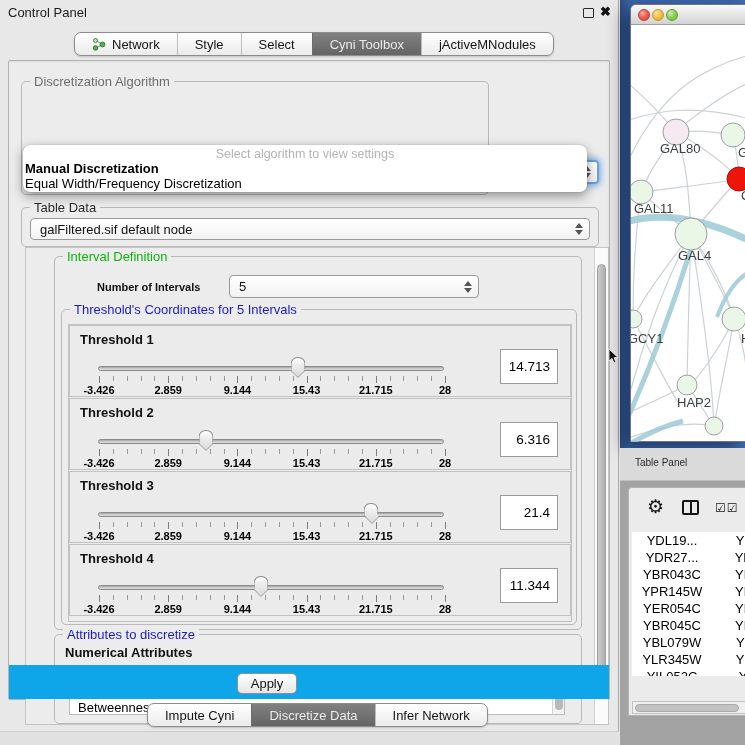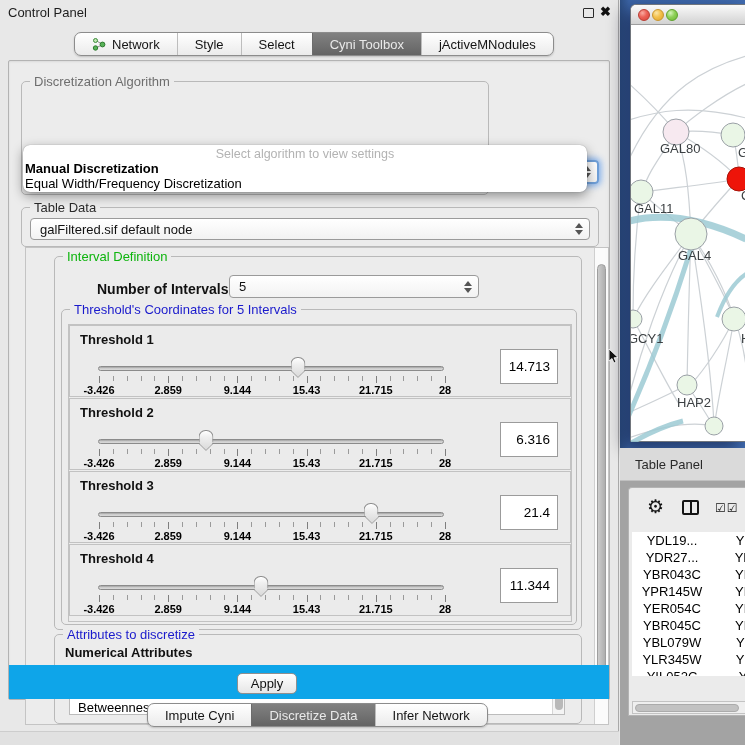--- a/index.html
+++ b/index.html
@@ -45,21 +45,21 @@
   #algo-popup .ph { text-align:center; font-size:12.5px; color:#b3b3b3; line-height:14px; }
   #algo-popup .opt { font-size:13px; color:#000; line-height:15px; padding-left:2px; white-space:nowrap; }
   #algo-popup .opt.first { font-weight:bold; }
 
   #viewport { position:absolute; left:16px; top:186px; width:584px; height:478px; border:1px solid #c4c4c4; background:#ececec; }
   #vscroll { position:absolute; right:0; top:0; width:14px; height:100%; background:#fbfbfb; border-left:1px solid #cfcfcf; }
   #vscroll .thumb-v { position:absolute; left:2px; top:16px; width:9px; height:428px; border-radius:5px;
                       background:linear-gradient(90deg,#cccccc,#aeaeae); border:1px solid #9e9e9e; }
 
   #interval-grp { left:28px; top:8px; width:528px; height:374px; }
-  #noi-label { position:absolute; left:42px; top:24px; font-size:14px; font-weight:bold; color:#111; }
+  #noi-label { position:absolute; left:42px; top:24px; font-size:11px; font-weight:bold; color:#111; }
   #noi-combo { left:174px; top:18px; width:250px; height:23px; }
   #thr-grp { position:absolute; left:6px; top:52px; width:516px; height:316px; }
   #thr-stack { position:absolute; left:6px; top:14px; width:504px; height:298px; border:1px solid #c2c2c2; }
   .th-panel { position:relative; height:72px; border:1px solid #c2c2c2; background:#ebebeb; margin-bottom:1px; }
   .th-label { position:absolute; left:10px; top:6px; font-size:13px; font-weight:bold; color:#111; }
   .track { position:absolute; left:28px; top:40px; width:346px; height:5px; border:1px solid #8b8b8b; border-radius:3px;
            background:linear-gradient(180deg,#9f9f9f,#cbcbcb 45%,#dadada); }
   .thumb { position:absolute; top:-10px; width:15px; height:13px; transform:translateX(-50%);
            background:linear-gradient(180deg,#ffffff,#e0e0e0); border:1px solid #8f8f8f; border-bottom:none; border-radius:7px 7px 1px 1px; }
   .thumb::after { content:""; position:absolute; left:1.8px; top:7.2px; width:10px; height:10px; transform:rotate(45deg);
@@ -91,21 +91,21 @@
             border-radius:6px 0 0 2px; box-shadow:-7px 6px 16px rgba(0,0,25,.45); }
   #net-titlebar { position:absolute; left:0; top:0; width:100%; height:20px; border-radius:5px 0 0 0;
             background:linear-gradient(180deg,#fafafa,#d2d2d2); border-bottom:1px solid #9e9e9e; }
   .tl { position:absolute; top:4px; width:12px; height:12px; border-radius:50%; }
   #tl-red   { left:7px;  background:radial-gradient(circle at 35% 30%,#f9aba1,#ec6156 45%,#d6443a); border:1px solid #b93c32; }
   #tl-yellow{ left:21px; background:radial-gradient(circle at 35% 30%,#fbe6a6,#f3c04b 45%,#dfa32e); border:1px solid #c9952d; }
   #tl-green { left:35px; background:radial-gradient(circle at 35% 30%,#d5f3bb,#8ed058 45%,#6cb733); border:1px solid #5ea22c; }
   #net-canvas { position:absolute; left:0; top:21px; width:114px; height:416px; overflow:hidden; }
 
   #tp-titlebar { position:absolute; left:0; top:448px; width:125px; height:33px; background:#dadada; border-bottom:1px solid #c0c0c0; }
-  #tp-titlebar .t { position:absolute; left:15px; top:9px; font-size:13px; color:#2a2a2a; }
+  #tp-titlebar .t { position:absolute; left:15px; top:9px; font-size:10px; color:#2a2a2a; }
   #tp-body { position:absolute; left:8px; top:487px; width:117px; height:229px; background:#ebebeb; border:1px solid #b3b3b3; border-right:none; border-radius:4px 0 0 0; }
   #tp-toolbar { position:absolute; left:0; top:0; width:100%; height:42px; }
   #gear { position:absolute; left:18px; top:7px; font-size:19px; color:#141414; }
   #split { position:absolute; left:53px; top:12px; width:17px; height:15px; border:2px solid #141414; border-radius:2px; }
   #split::after { content:""; position:absolute; left:5.5px; top:0; width:2px; height:100%; background:#141414; }
   #checks { position:absolute; left:86px; top:13px; font-size:12px; color:#141414; letter-spacing:1px; }
 
   #tbl { position:absolute; left:3px; top:44px; width:114px; }
   .hdr { display:flex; }
   .hcell { height:25px; border:1px solid #8f8f8f; font-size:12.5px; color:#000; display:flex; align-items:center; justify-content:center; }

